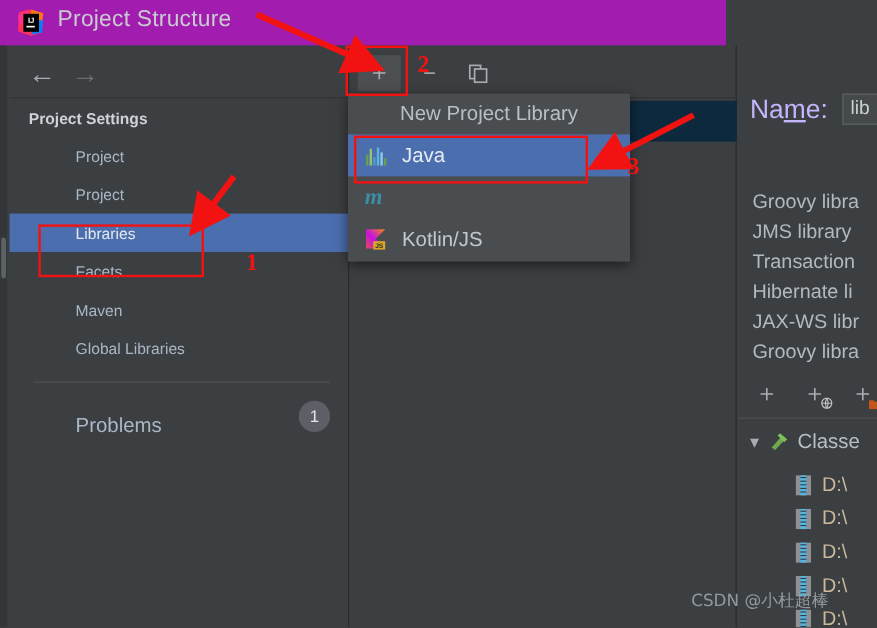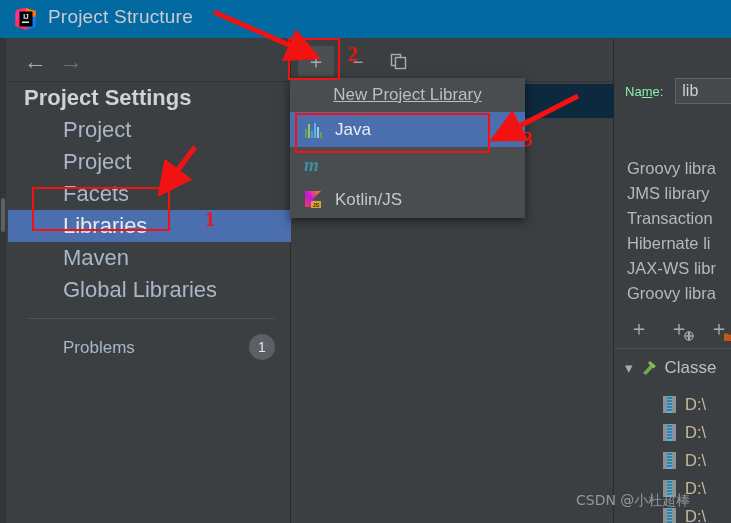--- a/index.html
+++ b/index.html
@@ -11,22 +11,22 @@
   }
   #root {
     position: relative;
     width: 731px; height: 523px;
     background: #3c3f41;
     color: #bbbbbb;
   }
 
   
   .titlebar {
-    position: absolute; left: 0; top: 0; width: 731px; height: 38px;
-    background: #0369a1;
+    position: absolute; left: 0; top: 0; width: 605px; height: 38px;
+    background: #a21caf;
     display: flex; align-items: center;
   }
   .ij-logo {
     position: absolute; left: 14px; top: 7px;
     width: 24px; height: 24px;
   }
   .title-text {
     position: absolute; left: 48px; top: 6px;
     font-size: 19px; color: #c8cbd0; letter-spacing: .2px;
     white-space: nowrap;
@@ -60,35 +60,35 @@
   .nav-back  { left: 14px; color: #a9acb0; }
   .nav-fwd   { left: 50px; color: #6a6e71; }
 
   .settings-tree {
     position: absolute; left: 8px; top: 82px; width: 283px;
   }
   .tree-row {
     position: relative;
     height: 32px;
     display: flex; align-items: center;
-    font-size: 22px;
+    font-size: 13px;
     color: #a9b7c6;
     white-space: nowrap;
   }
   .tree-row.group { color: #cfd2d6; padding-left: 16px; font-weight: 600; }
   .tree-row.child { padding-left: 55px; color: #a9b7c6; }
   .tree-row.selected {
     background: #4b6eaf; color: #e6e9ee;
   }
   .tree-sep {
     margin: 12px 16px 12px 20px; height: 1px; background: #4e5254;
   }
   .problems-row {
     position: relative; height: 34px;
-    display: flex; align-items: center;
+    display: flex; align-items: flex-end;
     padding-left: 55px; font-size: 17px; color: #a9b7c6;
   }
   .problems-badge {
     position: absolute; right: 16px; top: 3px;
     width: 26px; height: 26px; border-radius: 50%;
     background: #5c6066; color: #e4e6e9;
     display: flex; align-items: center; justify-content: center;
     font-size: 14px;
   }
 
@@ -135,21 +135,21 @@
   .right-panel {
     position: absolute; left: 615px; top: 38px;
     width: 116px; height: 485px;
     background: #3c3f41;
     overflow: hidden;
   }
   .name-row {
     position: absolute; left: 10px; top: 40px;
     display: flex; align-items: center; white-space: nowrap;
   }
-  .name-label { font-size: 13px; color: #86efac; }
+  .name-label { font-size: 22px; color: #c4b5fd; }
   .name-label u { text-decoration: underline; }
   .name-field {
     margin-left: 12px;
     width: 90px; height: 26px;
     background: #45494a; border: 1px solid #5e6364;
     color: #c9cfd4; font-size: 16px;
     display: flex; align-items: center; padding-left: 6px;
     overflow: hidden; white-space: nowrap;
   }
   .rp-list { position: absolute; left: 12px; top: 118px; }
@@ -182,21 +182,21 @@
   
   .popup {
     position: absolute; left: 290px; top: 78px;
     width: 235px; height: 140px;
     background: #4a4d4f;
     box-shadow: 0 3px 10px rgba(0,0,0,.55);
     z-index: 40;
   }
   .popup-title {
     height: 34px; display: flex; align-items: center; justify-content: center;
-    font-size: 17px; color: #b9bfc5; text-decoration: underline;
+    font-size: 17px; color: #b9bfc5;
   }
   .popup-item {
     height: 35px; display: flex; align-items: center;
     padding-left: 14px; gap: 12px;
     font-size: 17px; color: #c2c8cd; white-space: nowrap;
   }
   .popup-item.active { background: #4b6eaf; color: #e9edf2; }
 
   
   .maven-icon {
@@ -251,22 +251,22 @@
 
   <div class="navbar">
     <div class="nav-arrow nav-back">←</div>
     <div class="nav-arrow nav-fwd">→</div>
   </div>
 
   <div class="settings-tree">
     <div class="tree-row group">Project Settings</div>
     <div class="tree-row child">Project</div>
     <div class="tree-row child">Project</div>
+    <div class="tree-row child selected">Libraries</div>
     <div class="tree-row child">Facets</div>
-    <div class="tree-row child selected">Libraries</div>
 
     <div class="tree-row child">Maven</div>
     <div class="tree-row child">Global Libraries</div>
 
     <div class="tree-sep"></div>
 
     <div class="problems-row">
       <span>Problems</span>
       <span class="problems-badge">1</span>
     </div>

